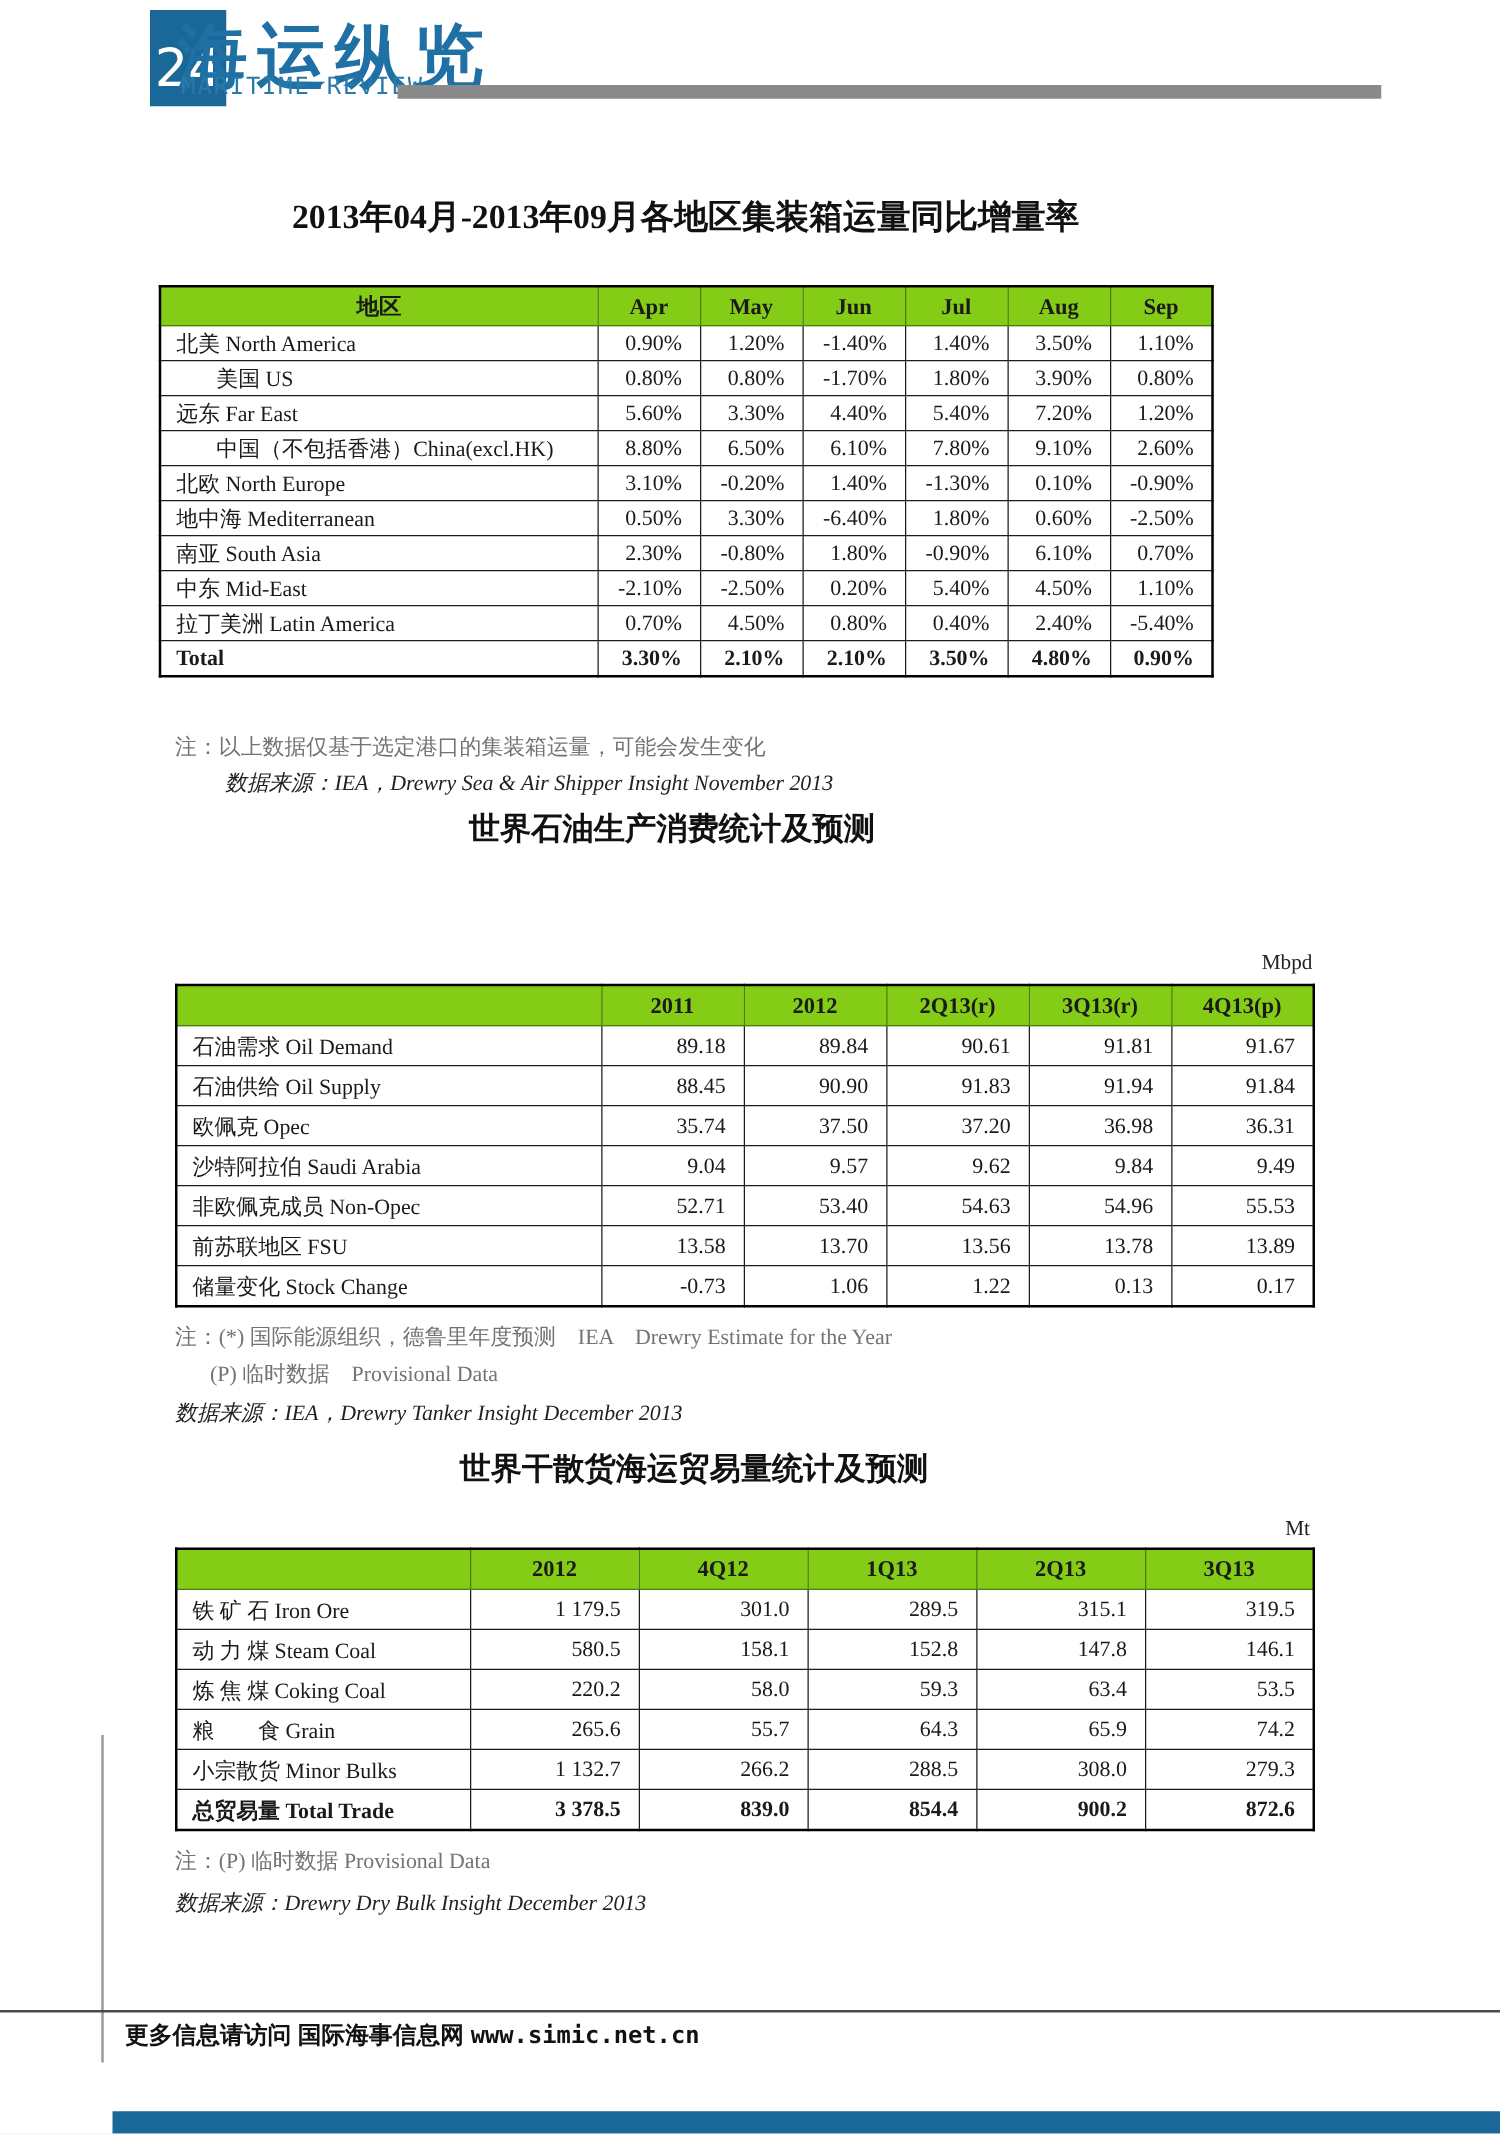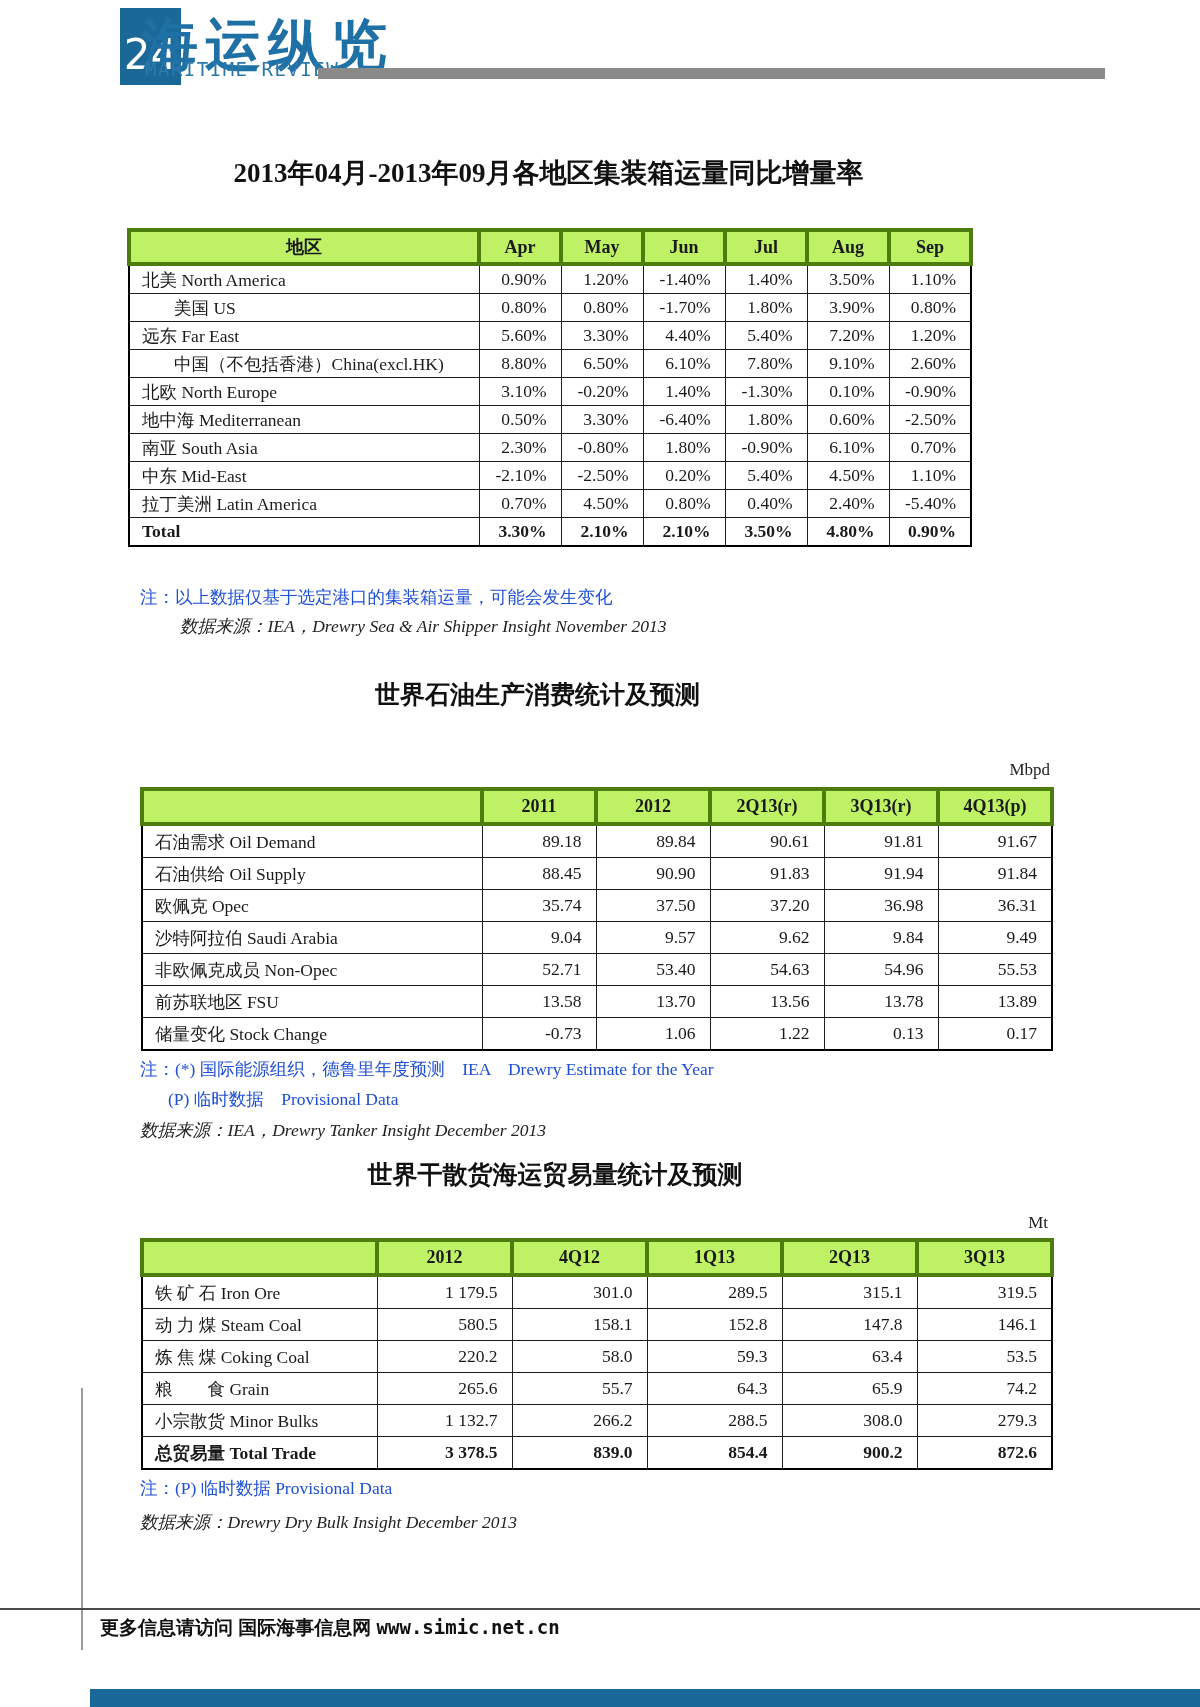--- a/index.html
+++ b/index.html
@@ -12,47 +12,47 @@
                display:flex;align-items:flex-end;justify-content:center;padding-bottom:6px;box-sizing:border-box;margin-left:45px;}
   .logo-cn{position:absolute;left:142px;top:8px;font-size:56px;font-weight:bold;color:#1e70a5;
            letter-spacing:7px;font-family:"DejaVu Serif",serif;}
   .logo-en{position:absolute;left:145px;top:58px;font-size:19px;color:#2b79a9;letter-spacing:1.5px;
            font-family:"DejaVu Sans Mono",monospace;}
   .hdr-bar{position:absolute;left:318px;top:68px;width:787px;height:11px;background:#8a8a8a;}
 
   
   .sec-title{position:absolute;font-weight:bold;text-align:center;color:#111;}
   .t1-title{left:127px;width:843px;top:155px;font-size:27px;}
-  .t2-title{left:140px;width:795px;top:646px;font-size:25px;margin-top:32px;}
+  .t2-title{left:140px;width:795px;top:646px;font-size:25px;}
   .t3-title{left:140px;width:830px;top:1158px;font-size:25px;}
   .unit{position:absolute;font-size:17px;text-align:right;color:#222;}
   .u2{left:850px;width:200px;top:760px;}
   .u3{left:850px;width:198px;top:1213px;}
 
   
   table.tbl{position:absolute;border-collapse:collapse;table-layout:fixed;
             border:2px solid #000;background:#fff;}
-  .tbl th{background:#bef264;border:4px solid #4d7c0f;font-weight:bold;font-size:18px;padding:0;}
+  .tbl th{background:#84cc16;border:1px solid #4d7c0f;font-weight:bold;font-size:18px;padding:0;}
   .tbl td{border:1px solid #1c1c1c;font-size:17.5px;padding:0 2px;}
   .tbl td.lbl{text-align:left;padding-left:12px;}
   .tbl td.lbl.ind{padding-left:44px;}
   .tbl td.num{text-align:right;padding-right:14px;}
   tr.bold td{font-weight:bold;}
   .t1{left:127px;top:228px;width:843px;}
   .t1 th{height:30px;}
   .t1 td{height:27px;}
   .t2{left:140px;top:787px;width:910px;}
   .t2 th{height:31px;}
   .t2 td{height:31px;}
   .t3{left:140px;top:1238px;width:910px;}
   .t3 th{height:31px;}
   .t3 td{height:31px;}
 
   
-  .note{position:absolute;font-size:17.5px;color:#1d4ed8;}
+  .note{position:absolute;font-size:17.5px;color:#737373;}
   .src{position:absolute;font-size:17.5px;font-style:italic;color:#222;}
   .n1{left:140px;top:585px;}
   .s1{left:140px;top:614px;margin-left:40px;}
   .n2a{left:140px;top:1057px;}
   .n2b{left:168px;top:1087px;}
   .s2{left:140px;top:1118px;}
   .n3{left:140px;top:1476px;}
   .s3{left:140px;top:1510px;}
 
   

